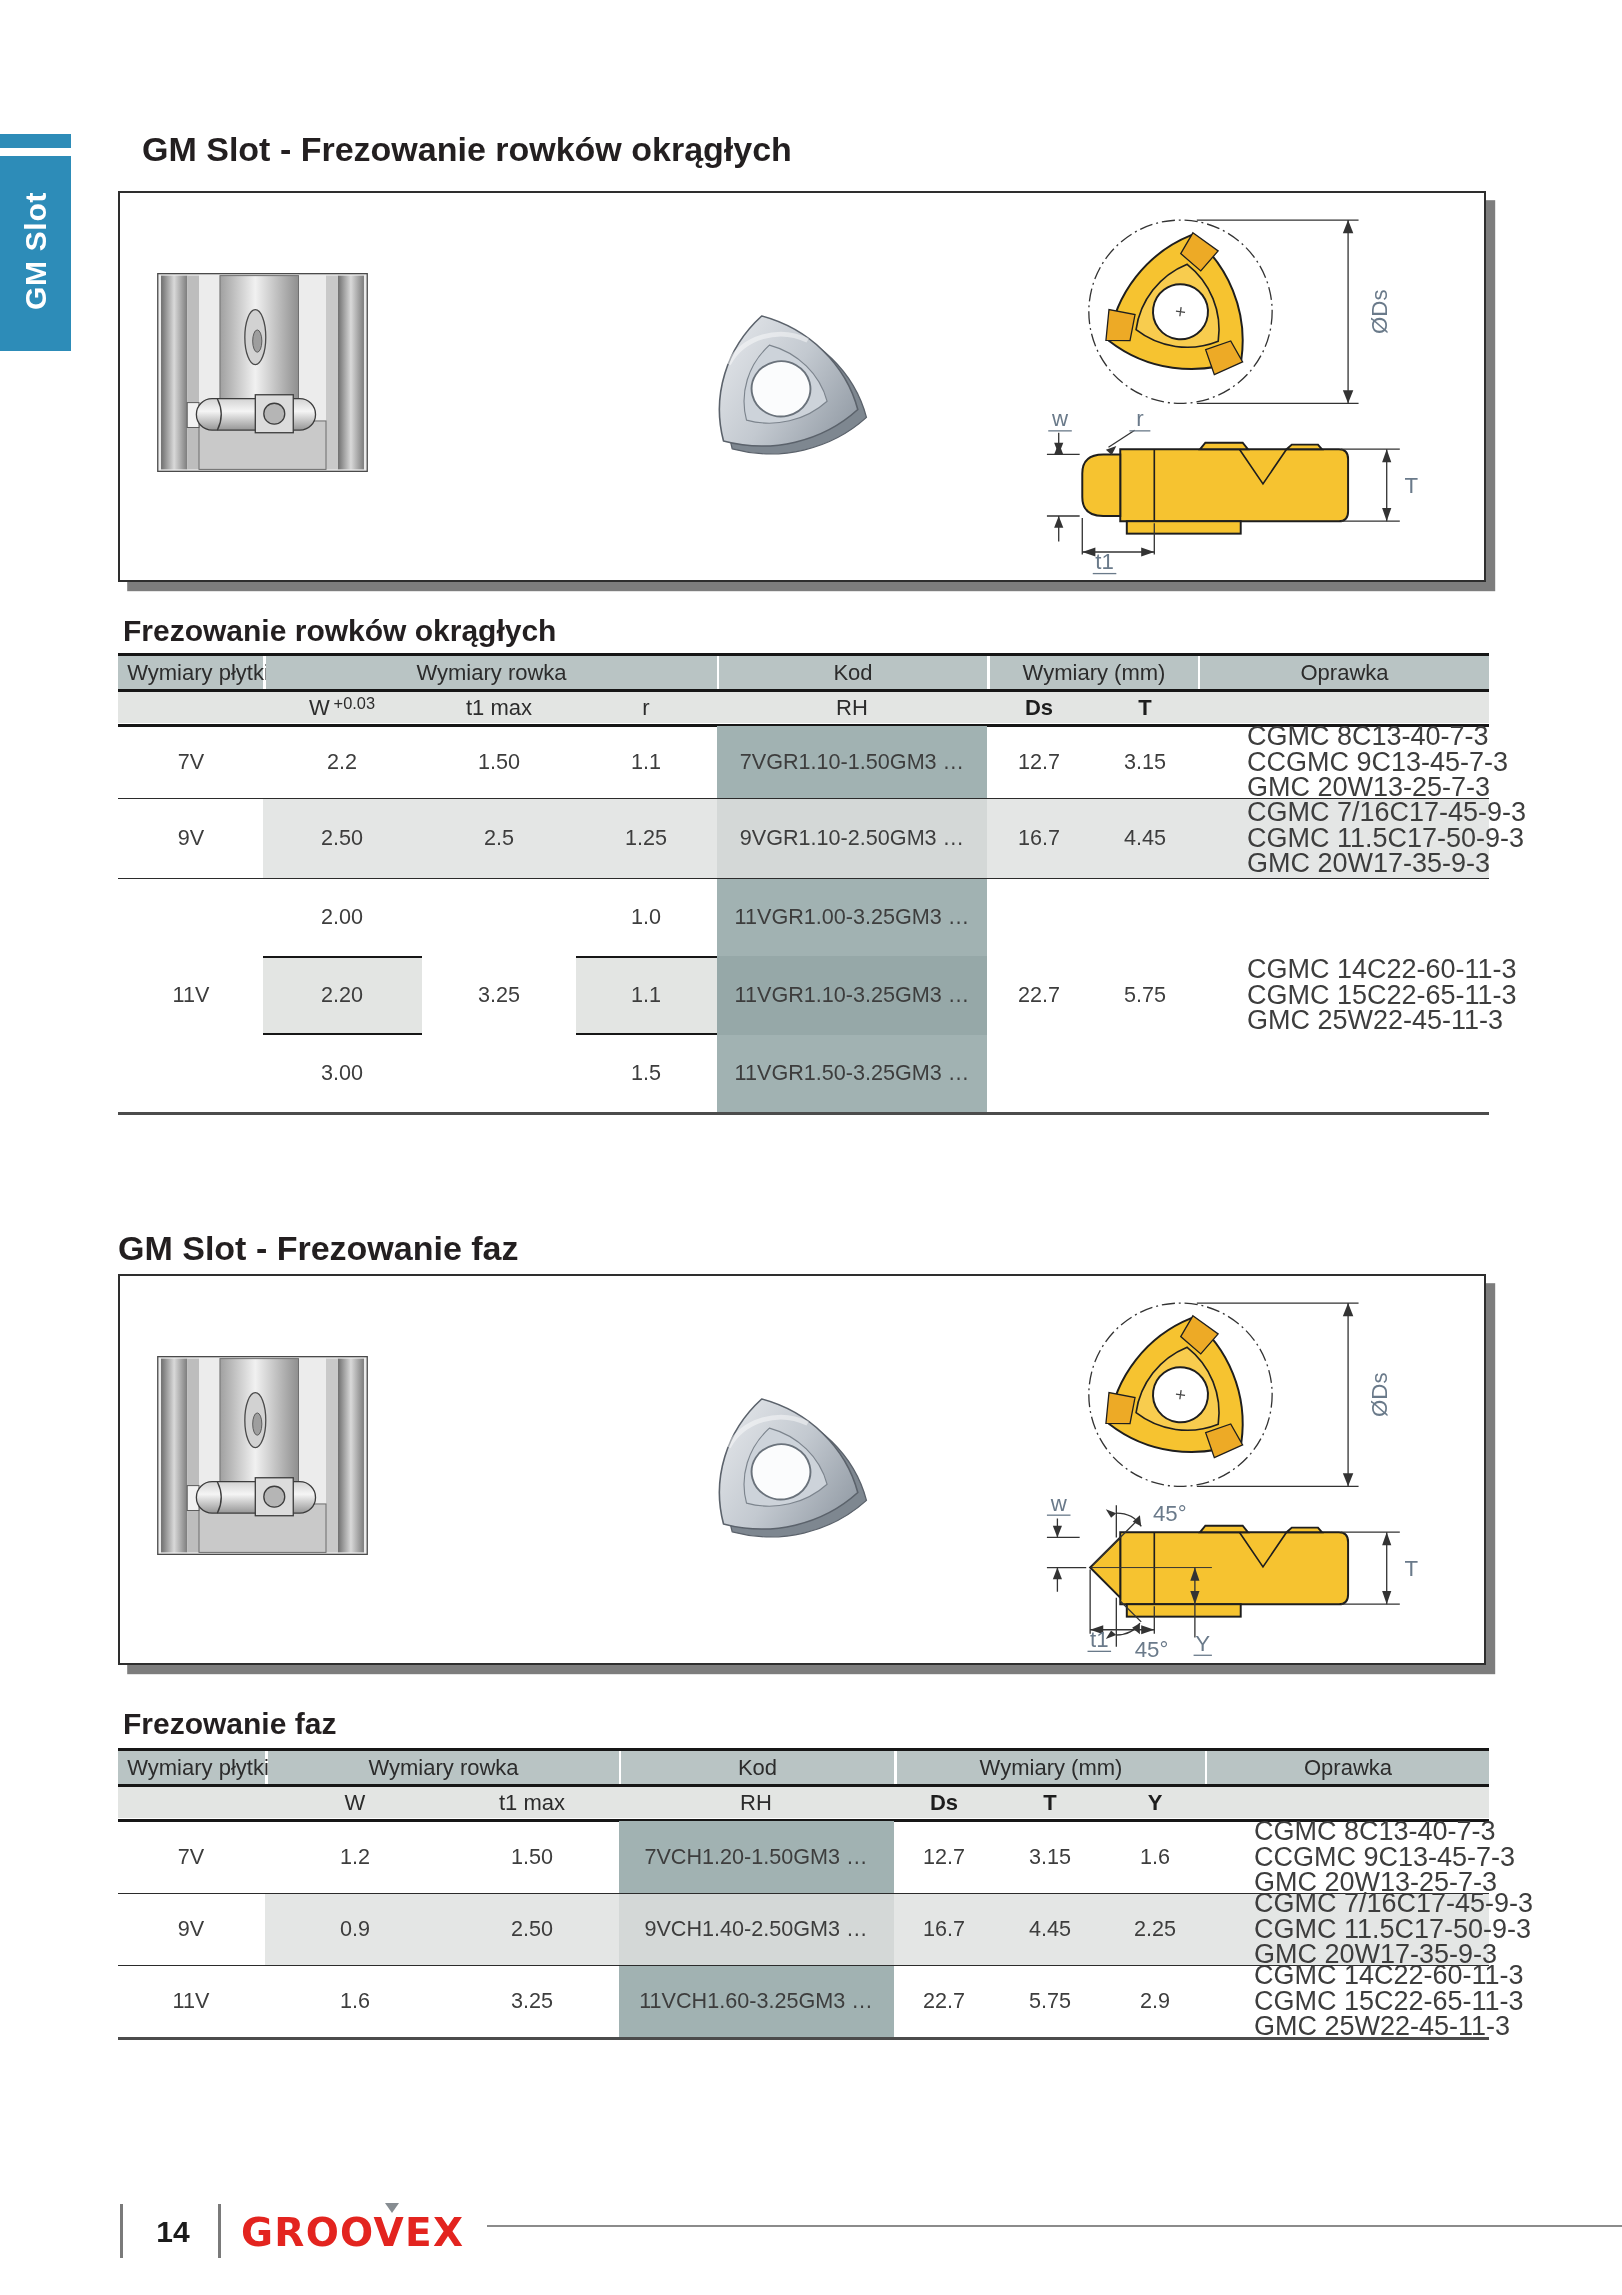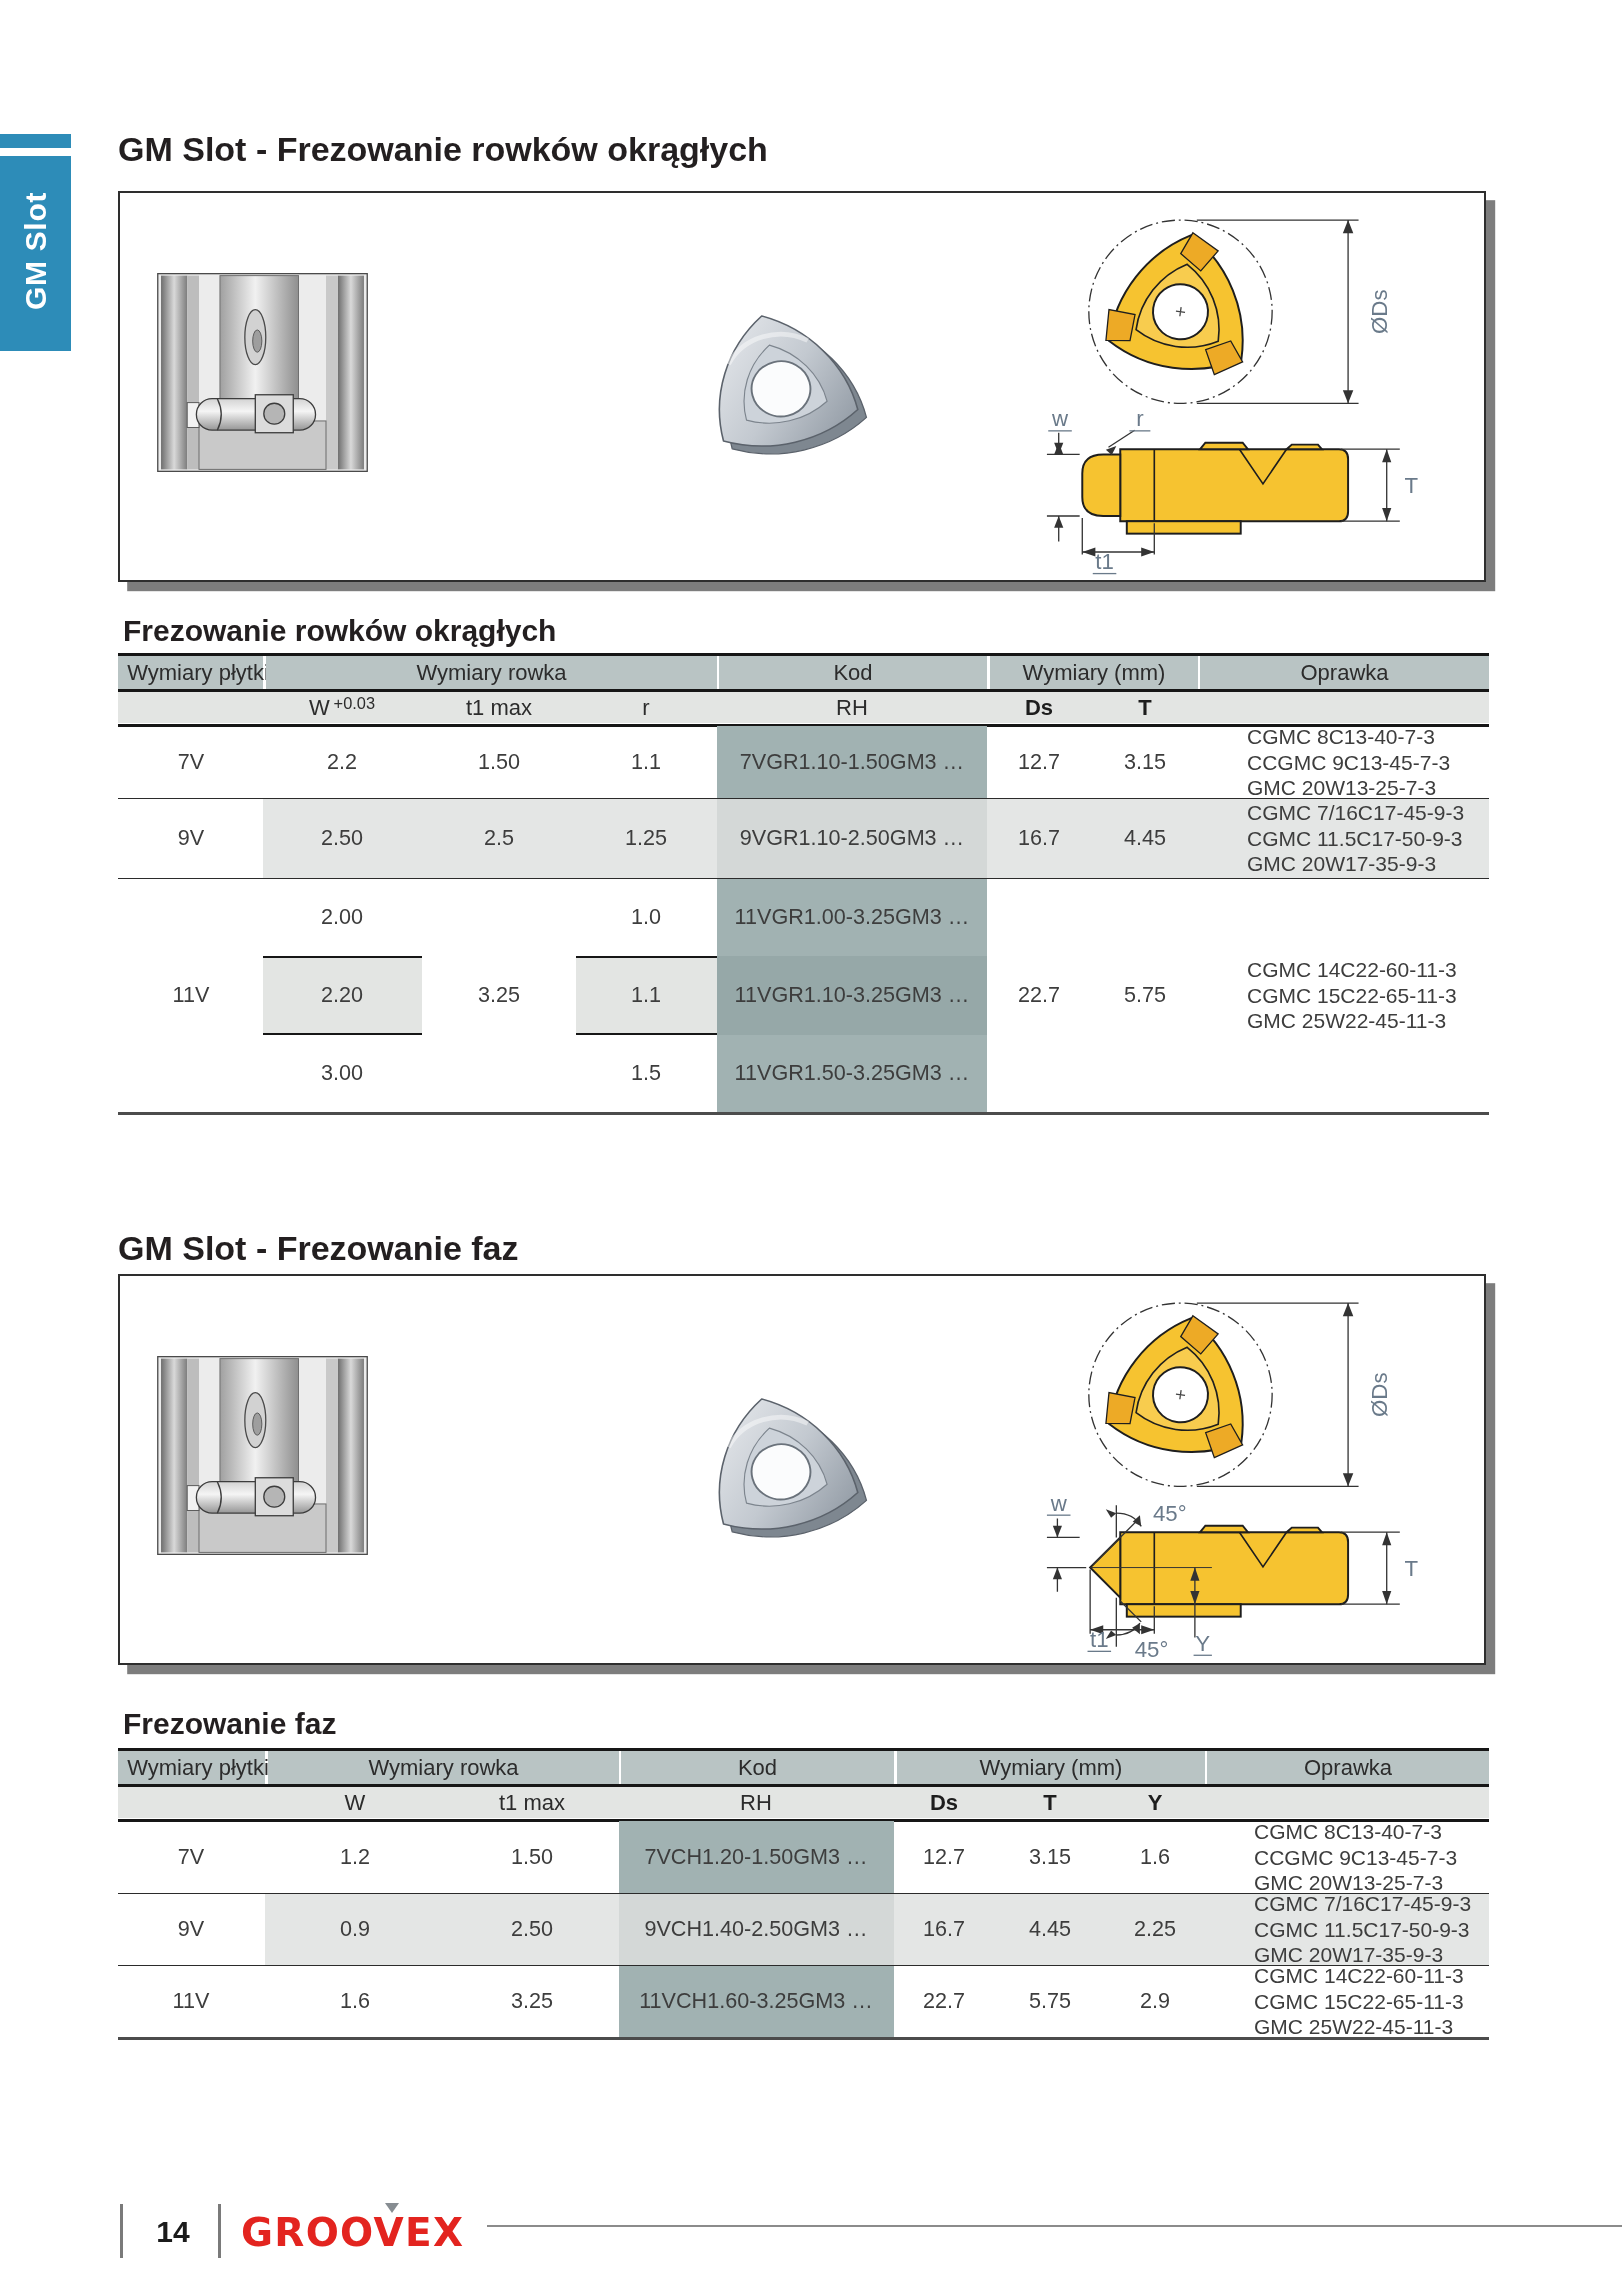--- a/index.html
+++ b/index.html
@@ -33,21 +33,21 @@
   .hv{position:absolute;transform:translate(-50%,-50%);font-size:22px;color:#2c2c2c;white-space:nowrap;}
   .hv.b{font-weight:700;color:#1d1d1d;}
   .tol{font-size:16.4px;position:relative;top:-5.9px;margin-left:3.9px;}
   .kodband{position:absolute;background:#a1b2b2;}
   .shade{position:absolute;background:#e4e6e5;}
   .kodshade{position:absolute;background:rgba(20,40,40,0.07);}
   .boxcell{position:absolute;background:#e3e5e3;border-top:2px solid #161616;border-bottom:2px solid #161616;box-sizing:border-box;}
   .sep{position:absolute;left:0;width:100%;height:1.3px;background:#2b2b2b;}
   .bot{position:absolute;left:0;width:100%;height:2.6px;background:#4c4c4c;}
   .v{position:absolute;transform:translate(-50%,-50%);white-space:nowrap;}
-  .opr{position:absolute;transform:translateY(-50%);font-size:21px;line-height:25.5px;color:#3d3d3d;white-space:nowrap;}
+  .opr{position:absolute;transform:translateY(-50%);font-size:27px;line-height:25.5px;color:#3d3d3d;white-space:nowrap;}
 
   
   .fbar{position:absolute;width:2.6px;height:54px;top:2204px;background:#7a7a7a;}
   .fnum{position:absolute;top:2215px;left:143px;width:60px;text-align:center;font-size:30px;font-weight:700;color:#1b1b1b;}
   .logo{position:absolute;left:241px;top:2210px;font-size:39px;font-weight:800;color:#e3241f;
         letter-spacing:1.3px;font-family:"DejaVu Sans",sans-serif;white-space:nowrap;}
   .logo-tri{position:absolute;left:385px;top:2203px;width:0;height:0;border-left:7.2px solid transparent;
         border-right:7.2px solid transparent;border-top:10.5px solid #878d92;}
   .fline{position:absolute;left:487px;top:2225px;width:1135px;height:2px;background:#8b8b8b;}
 
@@ -200,21 +200,21 @@
         <path d="M525 165 l-7 -20 h14 z" fill="#333333"></path>
       </g>
     </defs>
   </svg>
 
   <div class="side-tab">
     <div class="side-tab-stripe"></div>
     <div class="side-tab-label">GM Slot</div>
   </div>
 
-  <h1 class="title" style="top:130px;">GM Slot - Frezowanie rowków okrągłych</h1>
+  <h1 class="title" style="top:130px;margin-left:24px;">GM Slot - Frezowanie rowków okrągłych</h1>
 
   <div class="imgbox" style="top:191px;">
     <svg class="photo" viewBox="0 0 322 304">
         <use href="#sym-photo"></use>
       </svg>
     <svg class="insert3d" viewBox="0 0 400 360">
         <use href="#sym-insert3d"></use>
       </svg>
     <svg class="diagram" viewBox="0 0 640 580">
       <use href="#sym-topview"></use>

